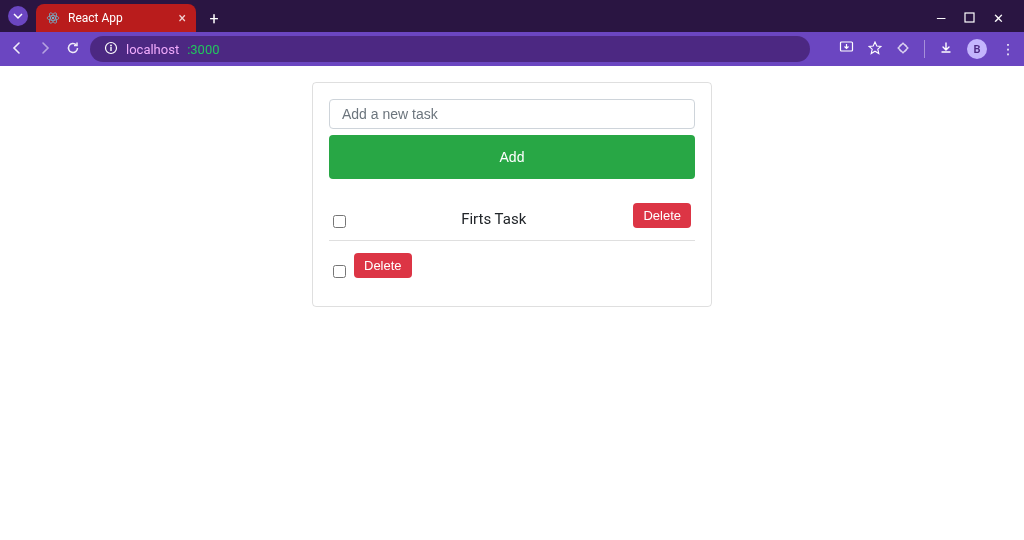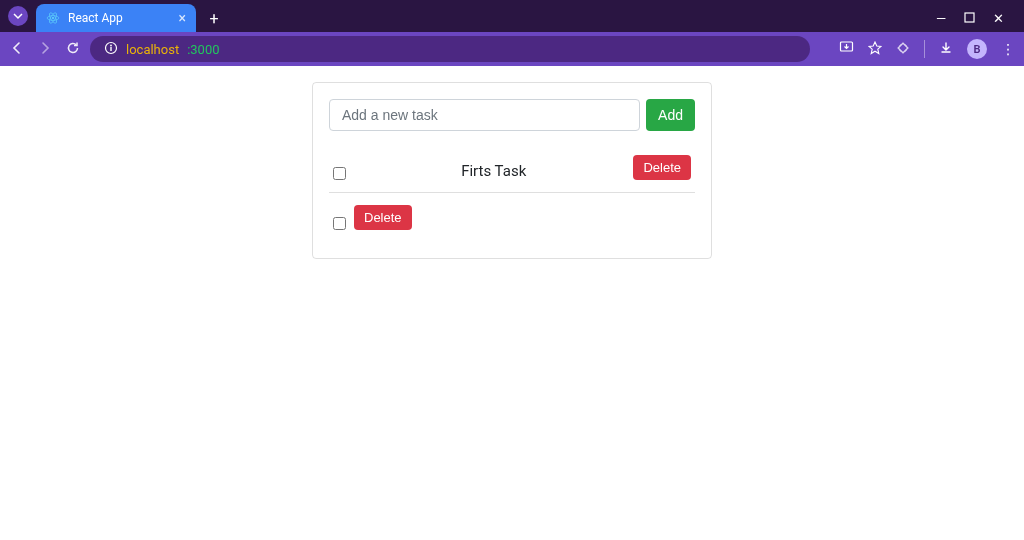--- a/index.html
+++ b/index.html
@@ -26,21 +26,21 @@
       background: #6b46c1;
       color: #fff;
       display: flex;
       align-items: center;
       justify-content: center;
       font-size: 10px;
       margin-bottom: 6px;
       margin-right: 8px;
     }
     .tab {
-      background: #3b82f6;
+      background: #b91c1c;
       height: 28px;
       border-radius: 8px 8px 0 0;
       display: flex;
       align-items: center;
       padding: 0 10px;
       color: #fff;
       font-size: 12px;
       min-width: 160px;
       gap: 8px;
     }
@@ -92,21 +92,21 @@
       border-radius: 16px;
       height: 26px;
       display: flex;
       align-items: center;
       padding: 0 14px;
       gap: 8px;
       flex: 1;
       max-width: 720px;
       font-size: 13px;
     }
-    .url-pill .host { color: #eab308; }
+    .url-pill .host { color: #f0abfc; }
     .url-pill .port { color: #22c55e; }
     .right-icons {
       margin-left: auto;
       display: flex;
       align-items: center;
       gap: 14px;
       font-size: 14px;
     }
     .divider {
       width: 1px;
@@ -146,41 +146,42 @@
       text-align: center;
       font-size: 24px;
       font-weight: 700;
       color: #212529;
       margin-bottom: 16px;
     }
     .input-group {
       display: flex;
       gap: 6px;
       margin-bottom: 12px;
+      flex-direction: column;
     }
     .task-input {
       flex: 1;
       border: 1px solid #ced4da;
       border-radius: 4px;
       padding: 6px 12px;
       font-size: 14px;
       color: #495057;
       height: 32px;
     }
     .task-input::placeholder { color: #6c757d; }
     .add-btn {
       background: #28a745;
       color: #fff;
       border: none;
       border-radius: 4px;
       padding: 0 12px;
       font-size: 14px;
       font-weight: 500;
       cursor: pointer;
-      height: 32px;
+      height: 44px;
     }
     .list { list-style: none; }
     .list-item {
       display: flex;
       align-items: flex-end;
       padding: 12px 4px;
       border-bottom: 1px solid rgba(0,0,0,0.125);
     }
     .list-item:last-child { border-bottom: none; }
     .list-item input[type="checkbox"] {

